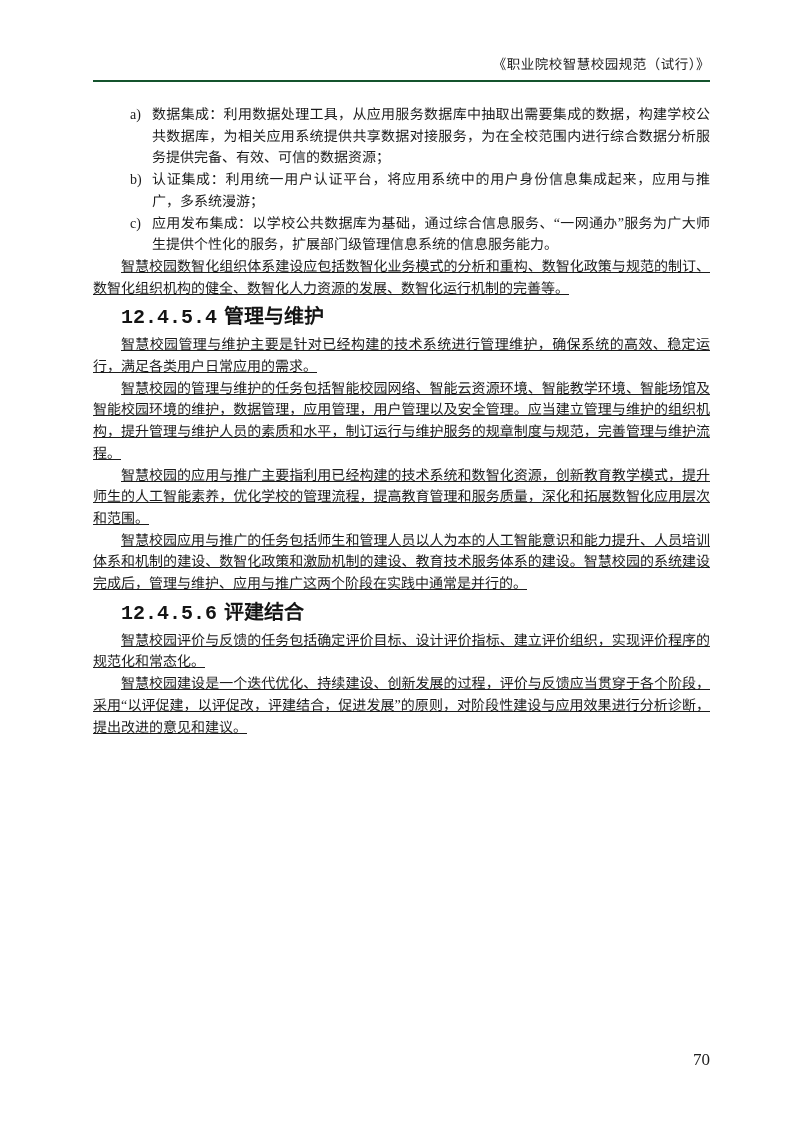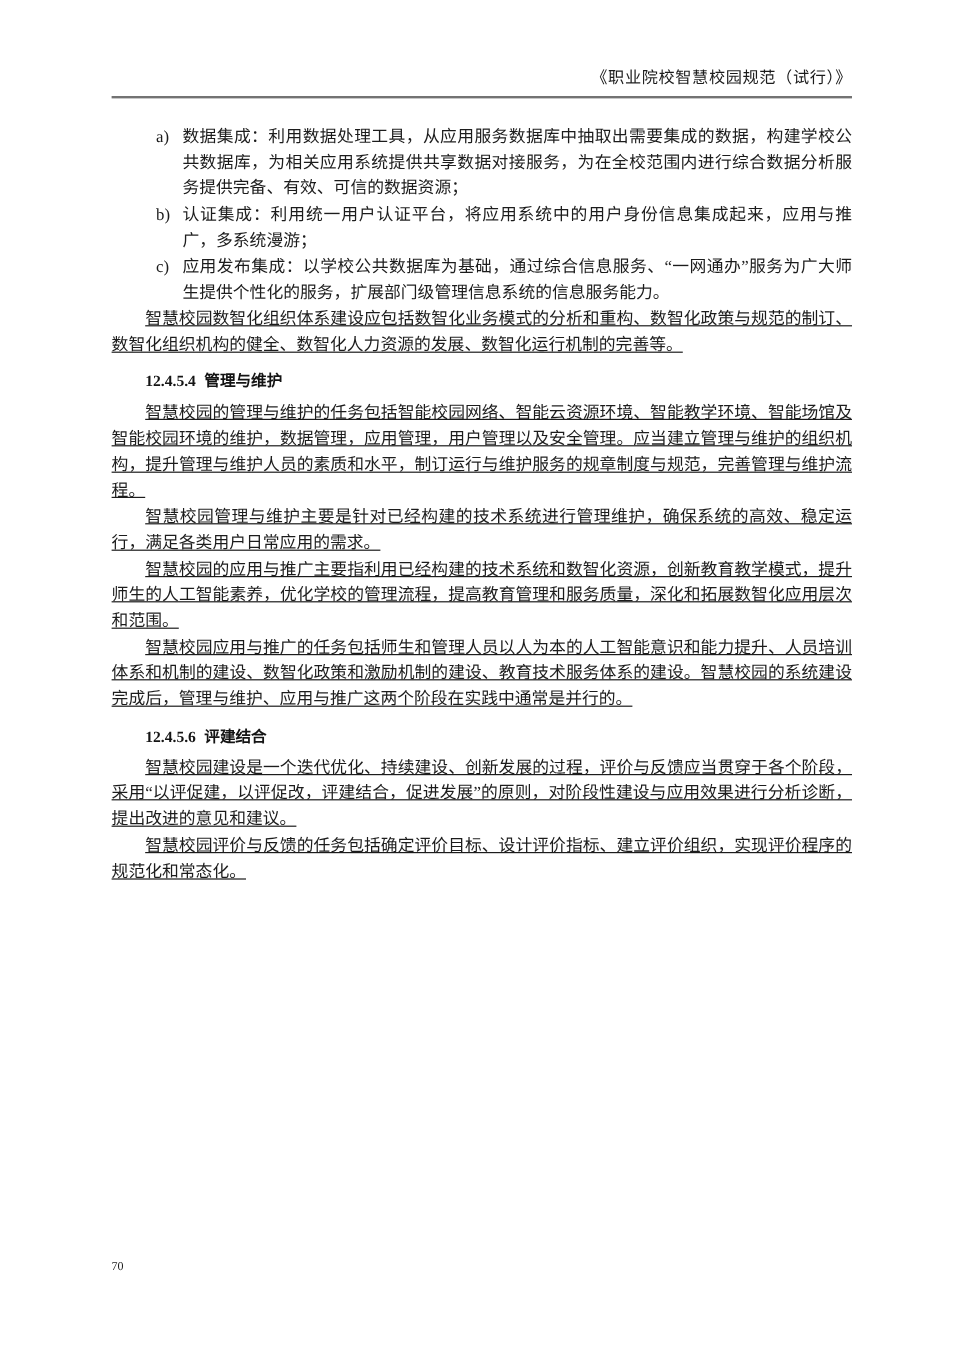--- a/index.html
+++ b/index.html
@@ -19,21 +19,21 @@
   
   .header {
     position: absolute;
     top: 57px;
     left: 93px;
     width: 617px;
     text-align: right;
     font-size: 13.5px;
     line-height: 16px;
     padding-bottom: 7px;
-    border-bottom: 2px solid #737373;
+    border-bottom: 2px solid #14532d;
     letter-spacing: 0.5px;
   }
   
   .content {
     position: absolute;
     top: 104px;
     left: 93px;
     width: 617px;
     font-size: 14px;
     line-height: 21.7px;
@@ -47,38 +47,38 @@
     position: absolute;
     left: 37px;
     top: 0;
   }
   p.body {
     margin: 0;
     text-indent: 28px;
     text-decoration: underline;
   }
   h3.sec {
-    font-family: Liberation Serif, serif;
-    font-size: 13px;
+    font-family: Liberation Mono, monospace;
+    font-size: 20px;
     font-weight: bold;
     line-height: 22px;
     margin: 8px 0 5px 0;
     padding-left: 28px;
     text-align: left;
     color: #141414;
   }
   h3.sec .sec-num { margin-right: 7px; }
   
   .footer {
     position: absolute;
     top: 1050px;
     left: 93px;
     width: 617px;
-    text-align: left;
-    font-size: 10px;
+    text-align: right;
+    font-size: 17px;
   }
 </style>
 </head>
 <body>
 
 <div class="page">
 
   <div class="header">
     <span>《职业院校智慧校园规范（试行）》</span>
   </div>
@@ -96,31 +96,31 @@
     <div class="li">
       <span class="li-label">c)</span>
       <span class="li-text">应用发布集成：以学校公共数据库为基础，通过综合信息服务、“一网通办”服务为广大师生提供个性化的服务，扩展部门级管理信息系统的信息服务能力。</span>
     </div>
 
     <p class="body">智慧校园数智化组织体系建设应包括数智化业务模式的分析和重构、数智化政策与规范的制订、数智化组织机构的健全、数智化人力资源的发展、数智化运行机制的完善等。</p>
 
     <h3 class="sec">
       <span class="sec-num">12.4.5.4</span><span>管理与维护</span>
     </h3>
+    <p class="body">智慧校园管理与维护主要是针对已经构建的技术系统进行管理维护，确保系统的高效、稳定运行，满足各类用户日常应用的需求。</p>
     <p class="body">智慧校园的管理与维护的任务包括智能校园网络、智能云资源环境、智能教学环境、智能场馆及智能校园环境的维护，数据管理，应用管理，用户管理以及安全管理。应当建立管理与维护的组织机构，提升管理与维护人员的素质和水平，制订运行与维护服务的规章制度与规范，完善管理与维护流程。</p>
-    <p class="body">智慧校园管理与维护主要是针对已经构建的技术系统进行管理维护，确保系统的高效、稳定运行，满足各类用户日常应用的需求。</p>
 
     <p class="body">智慧校园的应用与推广主要指利用已经构建的技术系统和数智化资源，创新教育教学模式，提升师生的人工智能素养，优化学校的管理流程，提高教育管理和服务质量，深化和拓展数智化应用层次和范围。</p>
     <p class="body">智慧校园应用与推广的任务包括师生和管理人员以人为本的人工智能意识和能力提升、人员培训体系和机制的建设、数智化政策和激励机制的建设、教育技术服务体系的建设。智慧校园的系统建设完成后，管理与维护、应用与推广这两个阶段在实践中通常是并行的。</p>
 
     <h3 class="sec">
       <span class="sec-num">12.4.5.6</span><span>评建结合</span>
     </h3>
+    <p class="body">智慧校园评价与反馈的任务包括确定评价目标、设计评价指标、建立评价组织，实现评价程序的规范化和常态化。</p>
     <p class="body">智慧校园建设是一个迭代优化、持续建设、创新发展的过程，评价与反馈应当贯穿于各个阶段，采用“以评促建，以评促改，评建结合，促进发展”的原则，对阶段性建设与应用效果进行分析诊断，提出改进的意见和建议。</p>
-    <p class="body">智慧校园评价与反馈的任务包括确定评价目标、设计评价指标、建立评价组织，实现评价程序的规范化和常态化。</p>
 
   </div>
 
   <div class="footer">
     <span>70</span>
   </div>
 
 </div>
 
 </body></html>

